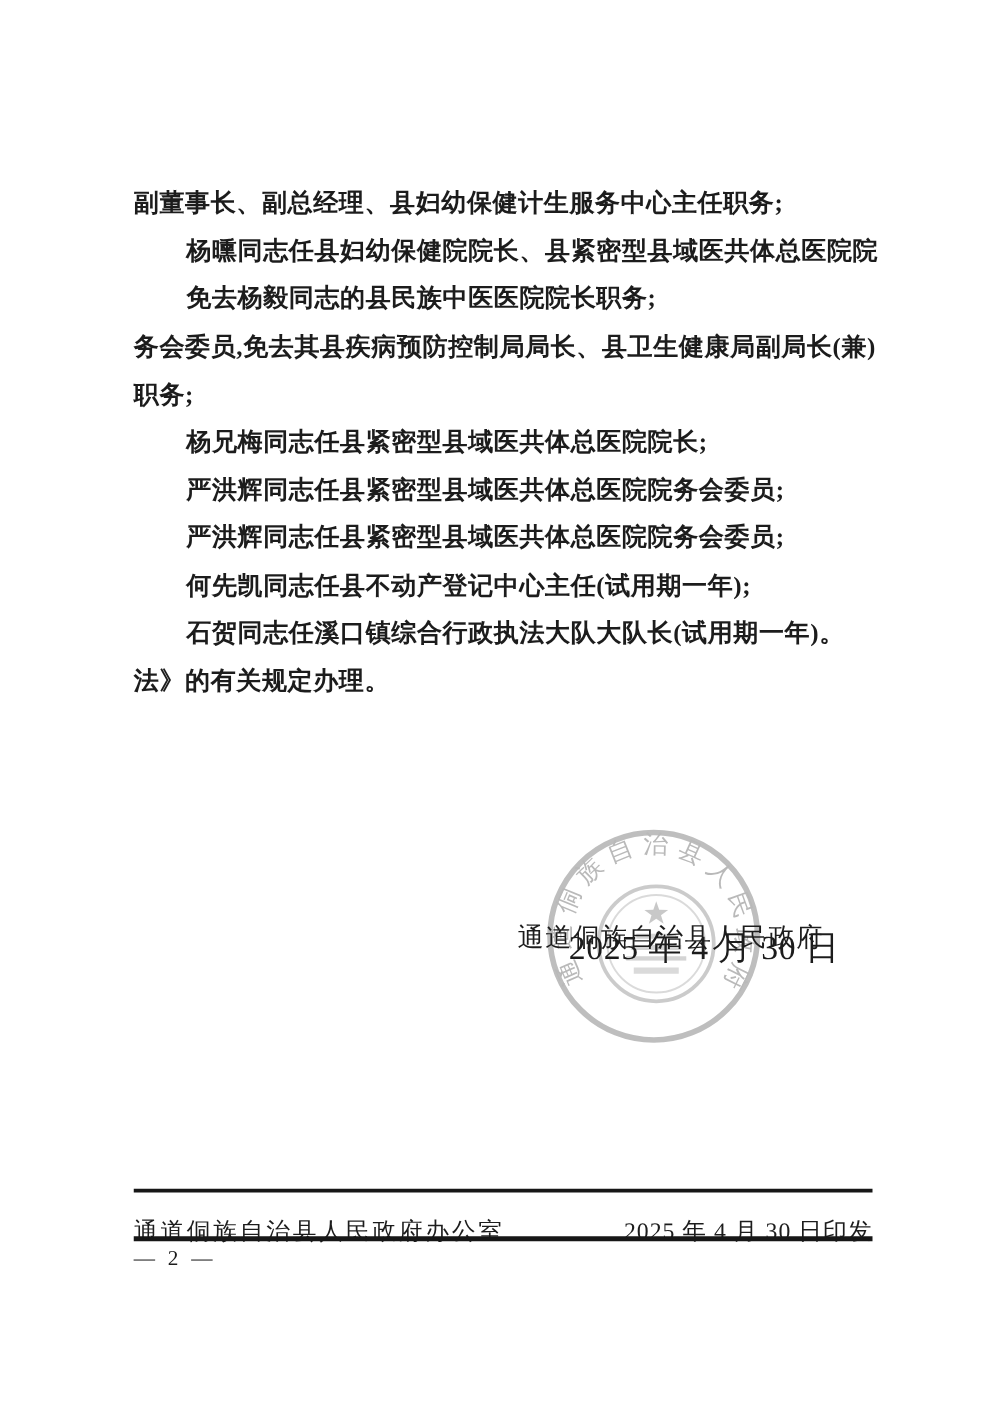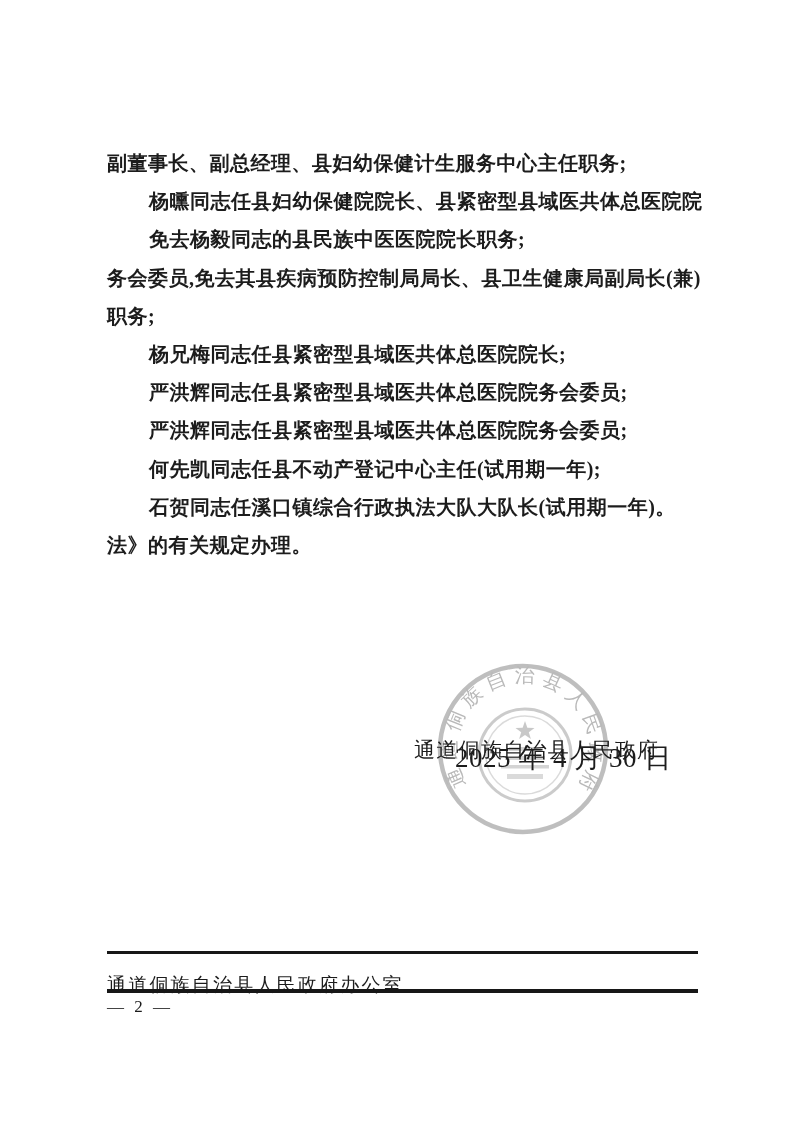--- a/index.html
+++ b/index.html
@@ -139,18 +139,19 @@
     </text>
   </svg>
 
   <div class="sig-name">通道侗族自治县人民政府</div>
   <div class="sig-date">2025 年 4 月 30 日</div>
 
   <div>
     <div class="footer-rule-top"></div>
     <div class="footer-row">
       <span class="footer-office">通道侗族自治县人民政府办公室</span>
+      <span class="footer-date">2025 年 4 月 30 日印发</span>
     </div>
     <div class="footer-rule-bottom"></div>
     <div class="page-number">— 2 —</div>
   </div>
 
 </div>
 
 </body></html>

